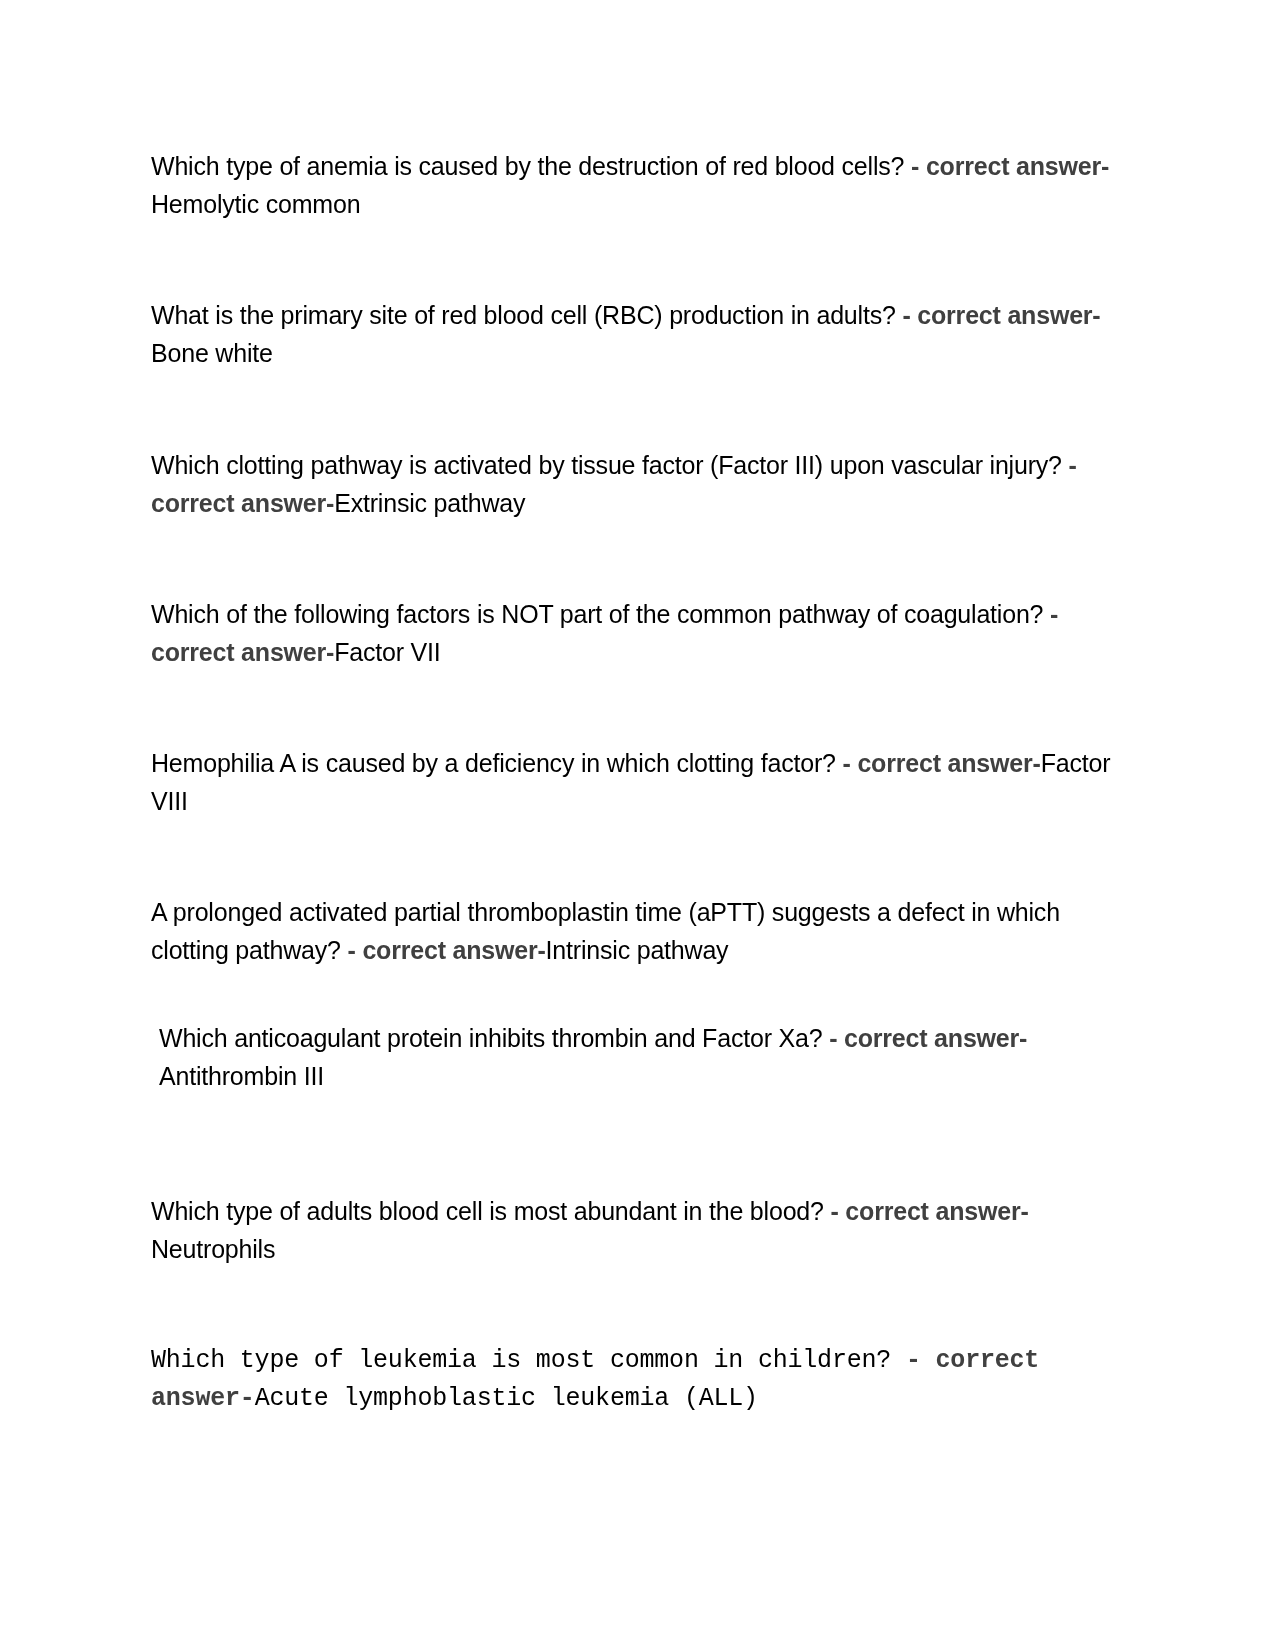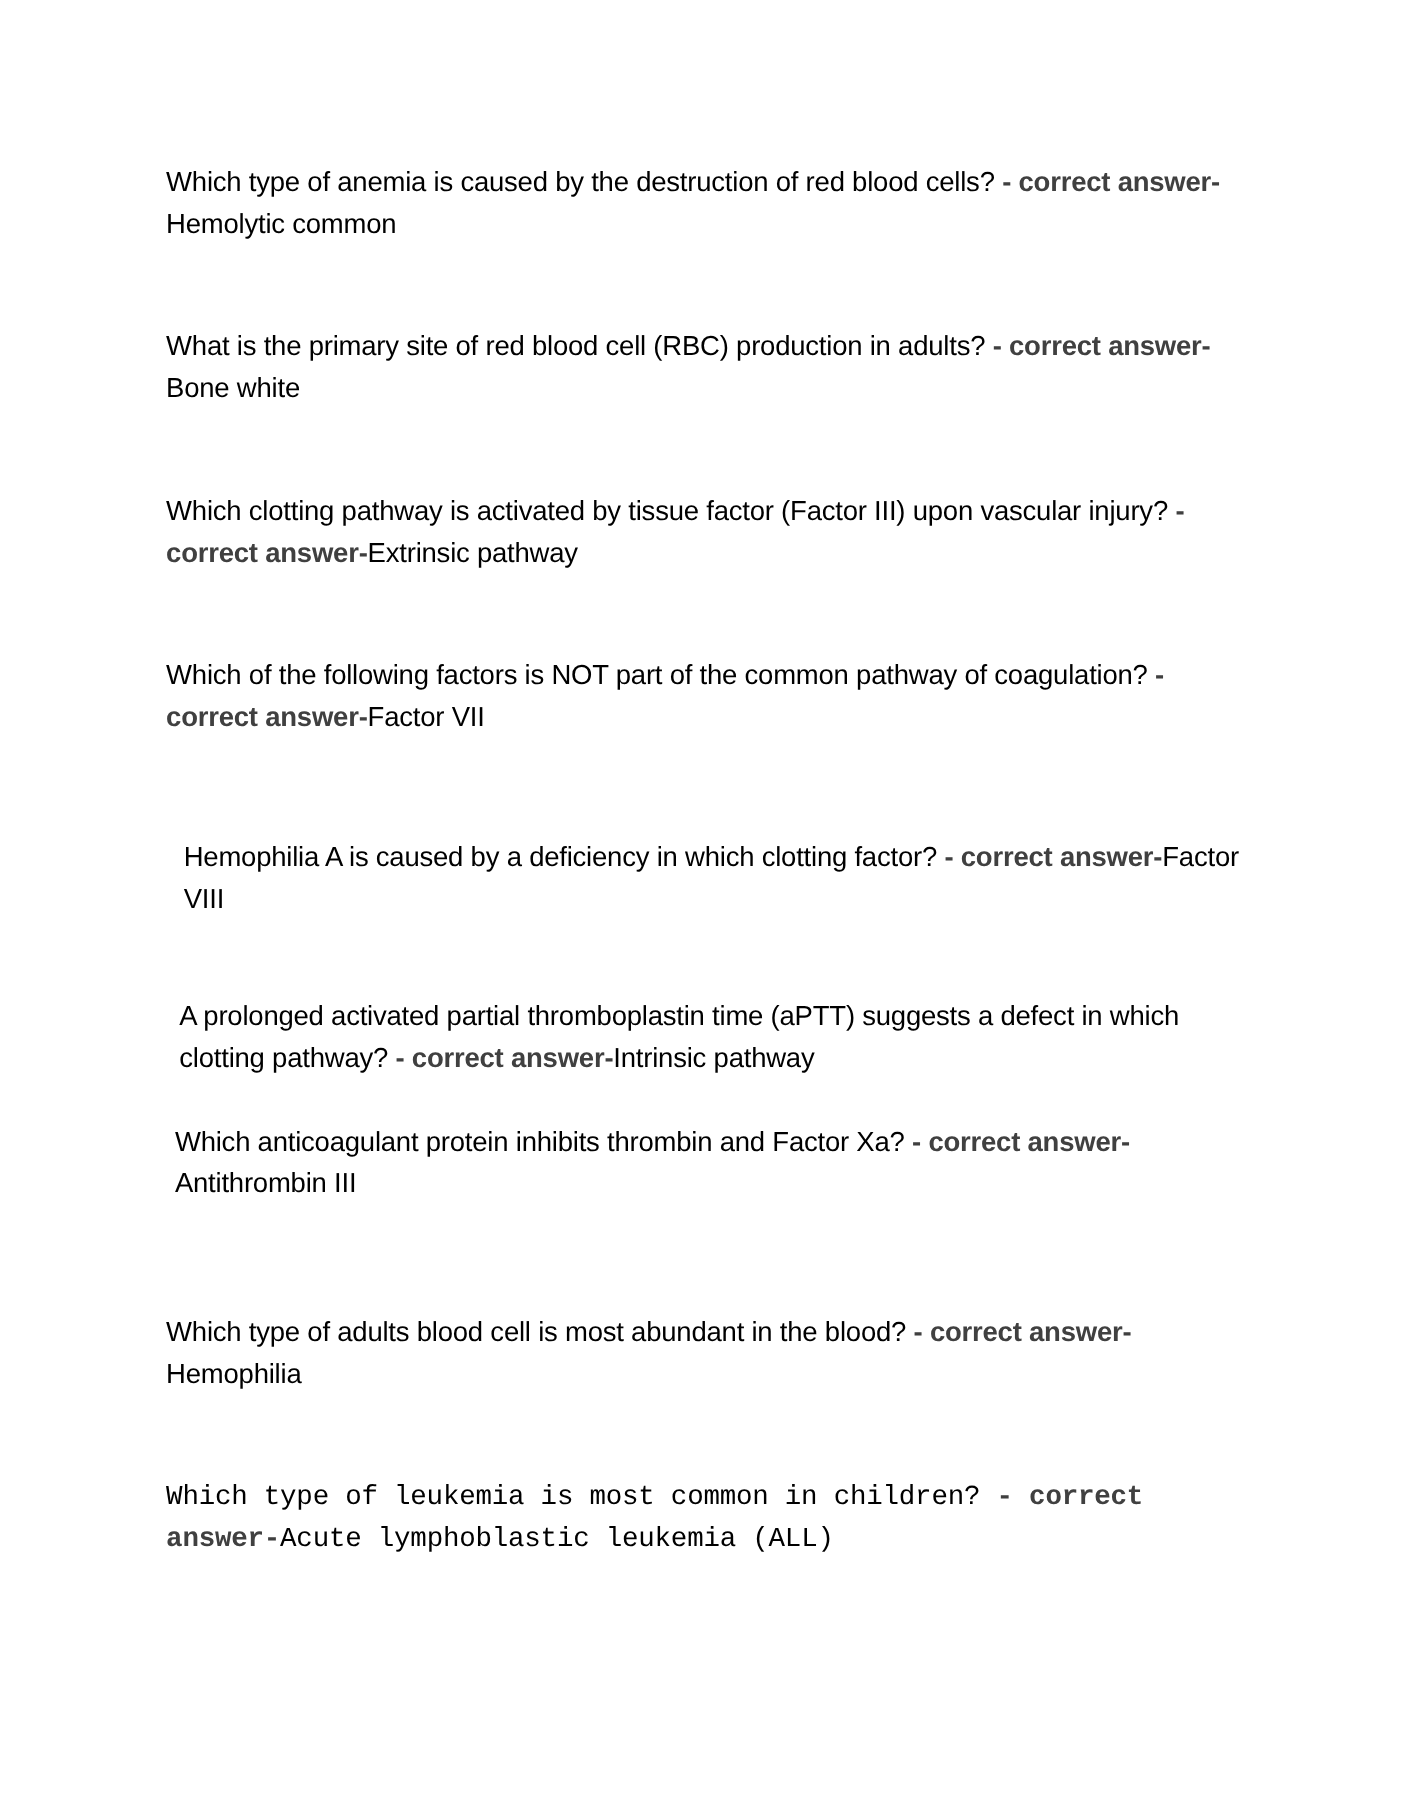--- a/index.html
+++ b/index.html
@@ -49,33 +49,33 @@
   </p>
 
   <p class="qa" style="top:446px;margin:0;">
     <span>Which clotting pathway is activated by tissue factor (Factor III) upon vascular injury? </span><span class="label">- correct answer-</span><span>Extrinsic pathway</span>
   </p>
 
   <p class="qa" style="top:595px;margin:0;">
     <span>Which of the following factors is NOT part of the common pathway of coagulation? </span><span class="label">- correct answer-</span><span>Factor VII</span>
   </p>
 
-  <p class="qa" style="top:744px;margin:16px;">
+  <p class="qa" style="top:744px;margin:0;">
     <span>Hemophilia A is caused by a deficiency in which clotting factor? </span><span class="label">- correct answer-</span><span>Factor VIII</span>
   </p>
 
-  <p class="qa" style="top:893px;margin:12px;">
+  <p class="qa" style="top:893px;margin:0;">
     <span>A prolonged activated partial thromboplastin time (aPTT) suggests a defect in which clotting pathway? </span><span class="label">- correct answer-</span><span>Intrinsic pathway</span>
   </p>
 
   <p class="qa" style="top:1011px;margin:8px;">
     <span>Which anticoagulant protein inhibits thrombin and Factor Xa? </span><span class="label">- correct answer-</span><span>Antithrombin III</span>
   </p>
 
   <p class="qa" style="top:1192px;margin:0;">
-    <span>Which type of adults blood cell is most abundant in the blood? </span><span class="label">- correct answer-</span><span>Hemophilia</span>
+    <span>Which type of adults blood cell is most abundant in the blood? </span><span class="label">- correct answer-</span><span>Neutrophils</span>
   </p>
 
   <p class="qa" style="top:1342px;margin:0;font-family:Liberation Mono, monospace;">
     <span>Which type of leukemia is most common in children? </span><span class="label">- correct answer-</span><span>Acute lymphoblastic leukemia (ALL)</span>
   </p>
 
 </div>
 
 </body></html>

